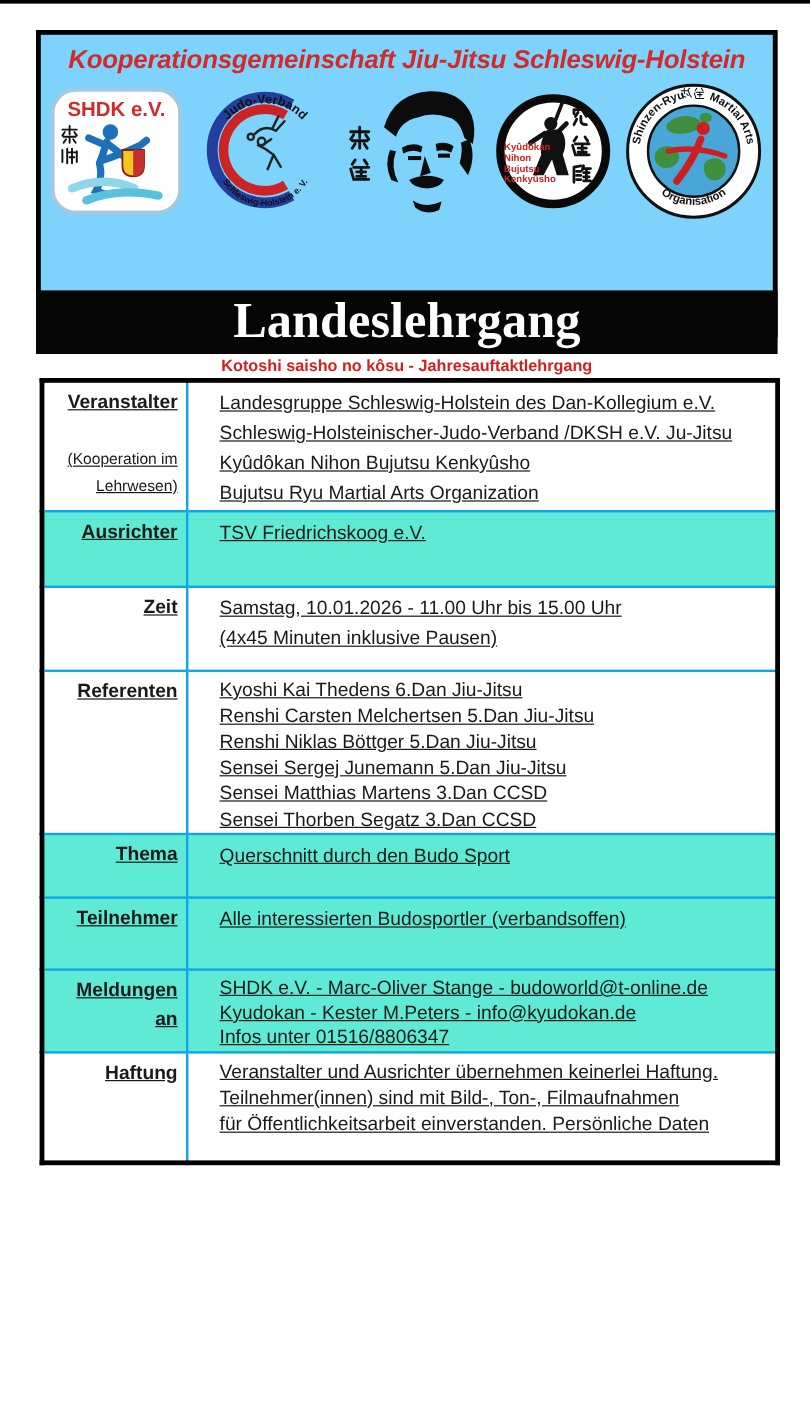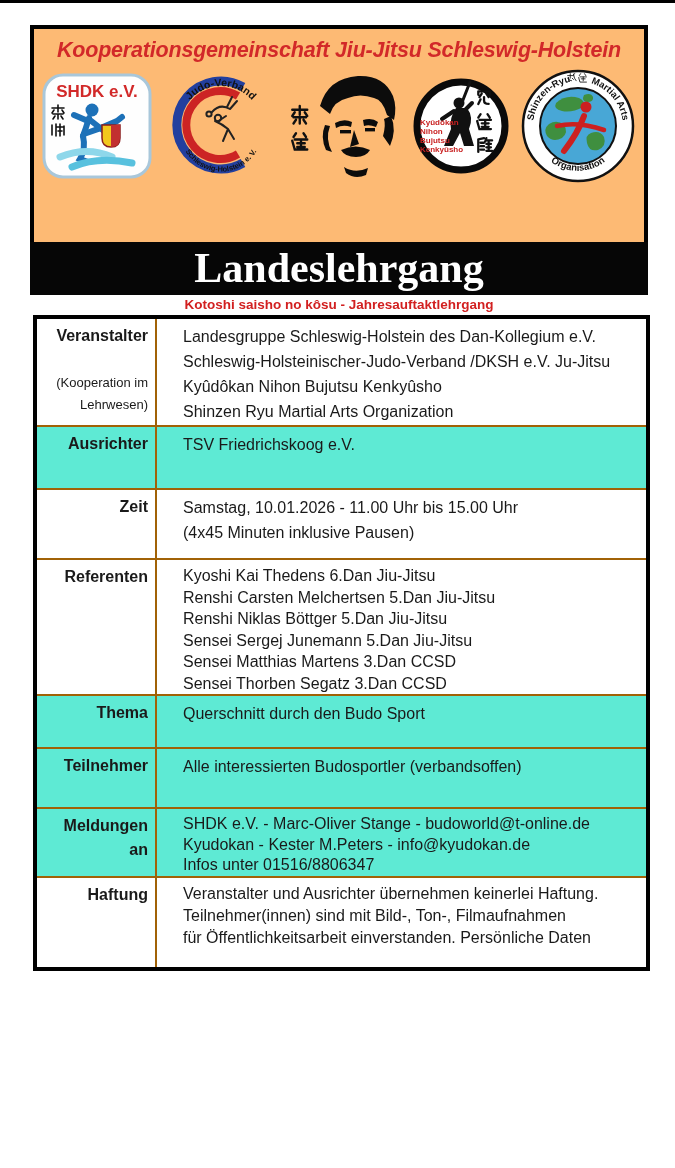--- a/index.html
+++ b/index.html
@@ -6,21 +6,21 @@
   body {
     width:675px; height:1168px; position:relative; background:#fff;
     font-family:"Liberation Sans","DejaVu Sans",sans-serif; color:#1a1a1a;
     overflow:hidden;
   }
   .top-strip { position:absolute; top:0; left:0; width:675px; height:3px; background:#000; }
 
   
   .header-box {
     position:absolute; top:25px; left:30px; width:618px; height:256px;
-    border:4px solid #000; background:#fdba74; box-sizing:border-box;
+    border:4px solid #000; background:#7dd3fc; box-sizing:border-box;
   }
   .header-title {
     margin-top:9px; text-align:center; color:#d22929; font-weight:bold; font-style:italic;
     font-size:21.5px; letter-spacing:-0.2px; white-space:nowrap;
   }
   .logos { display:flex; justify-content:space-between; align-items:center; padding:6px 8px 0 8px; }
   svg text { font-family:"Liberation Sans","DejaVu Sans",sans-serif; }
   .kanji { stroke:#111; fill:none; stroke-linecap:round; }
 
   
@@ -34,21 +34,21 @@
   .subtitle {
     position:absolute; top:297px; left:30px; width:618px; text-align:center;
     color:#d22020; font-weight:bold; font-size:13.5px;
   }
 
   
   .info-table {
     position:absolute; top:315px; left:33px; width:617px;
     border-collapse:collapse; border:4px solid #000; table-layout:fixed; background:#fff;
   }
-  .info-table td { border:2px solid #a16207; vertical-align:top; padding:0; }
+  .info-table td { border:2px solid #0ea5e9; vertical-align:top; padding:0;text-decoration:underline; }
   tr.shaded td { background:#5eead4; }
   td.lbl { text-align:right; padding:5px 7px 0 2px; }
   .lbl-main { font-weight:bold; font-size:16px; line-height:24px; }
   .lbl-sub { margin-top:24px; font-size:13px; line-height:22px; font-weight:normal; }
   td.val { padding:5px 8px 0 26px; }
   .line { font-size:16px; line-height:25px; white-space:nowrap; }
   tr.r0 td { height:101px; }
   tr.r1 td { height:56px; }
   tr.r2 td { height:63px; }
   tr.r3 td { height:61px; }
@@ -213,21 +213,21 @@
       <div class="lbl-main">Veranstalter</div>
       <div class="lbl-sub">
         <div>(Kooperation im</div>
         <div>Lehrwesen)</div>
       </div>
     </td>
     <td class="val">
       <div class="line">Landesgruppe Schleswig-Holstein des Dan-Kollegium e.V.</div>
       <div class="line">Schleswig-Holsteinischer-Judo-Verband /DKSH e.V. Ju-Jitsu</div>
       <div class="line">Kyûdôkan Nihon Bujutsu Kenkyûsho</div>
-      <div class="line">Shinzen Ryu Martial Arts Organization</div>
+      <div class="line">Bujutsu Ryu Martial Arts Organization</div>
     </td>
   </tr>
 
   <tr class="r1 shaded">
     <td class="lbl">
       <div class="lbl-main">Ausrichter</div>
     </td>
     <td class="val">
       <div class="line">TSV Friedrichskoog e.V.</div>
     </td>

